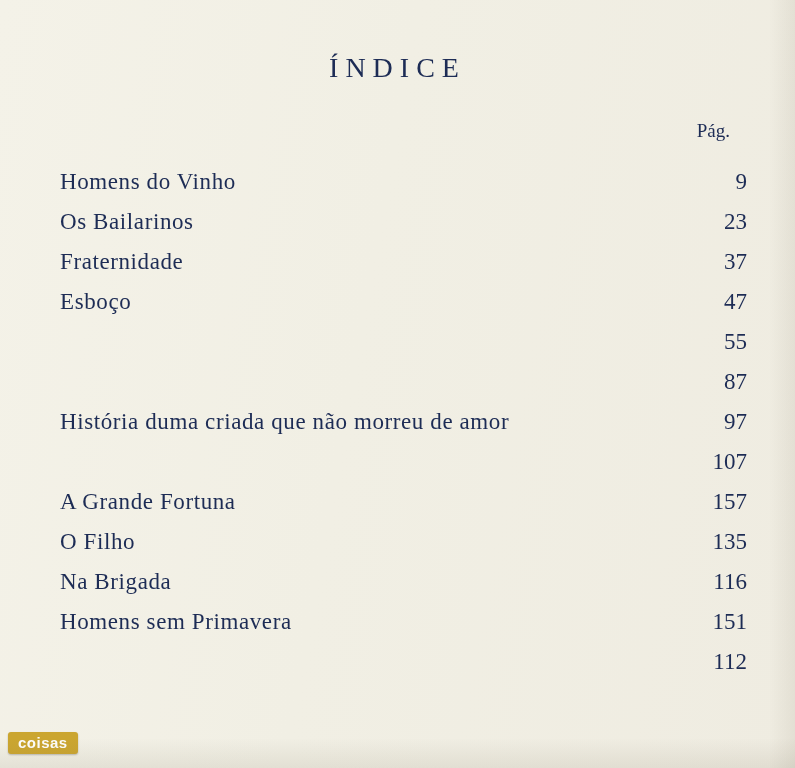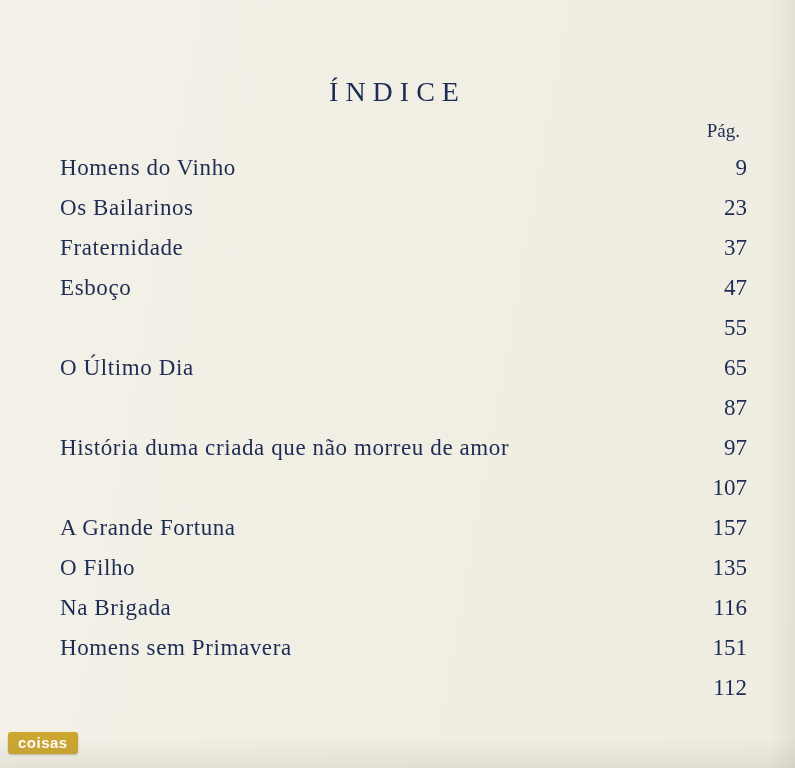--- a/index.html
+++ b/index.html
@@ -18,40 +18,40 @@
   .page {
     position: relative;
     width: 795px;
     height: 768px;
     background: linear-gradient(100deg, #f4f2e8 0%, #f1efe4 45%, #efece1 100%);
   }
   .title {
     text-align: center;
     font-size: 28px;
     letter-spacing: 7px;
-    padding-top: 76px;
+    padding-top: 52px;
     color: #1d2c55;
     font-family: "Liberation Serif", serif;
   }
   .pag-label {
     position: absolute;
     top: 120px;
-    right: 55px;
+    right: 65px;
     font-size: 19px;
     color: #1d2c55;
   }
   .toc {
     position: absolute;
     top: 155px;
     left: 60px;
     right: 48px;
   }
   .toc-row {
     display: flex;
-    align-items: flex-start;
+    align-items: flex-end;
     height: 40px;
     font-size: 23px;
     color: #1d2c55;
     white-space: nowrap;
   }
   .toc-title {
     letter-spacing: 0.6px;
   }
   .leader {
     flex: 1 1 auto;
@@ -142,25 +142,20 @@
       <span class="toc-title">Esboço</span>
       <span class="leader"></span>
       <span class="toc-page">47</span>
     </div>
 
     <div class="toc-row">
       <span class="leader"></span>
       <span class="toc-page">55</span>
     </div>
 
-    <div class="toc-row">
-      <span class="toc-title">O Último Dia</span>
-      <span class="leader"></span>
-      <span class="toc-page">65</span>
-    </div>
 
     <div class="toc-row">
       <span class="leader"></span>
       <span class="toc-page">87</span>
     </div>
 
     <div class="toc-row">
       <span class="toc-title">História duma criada que não morreu de amor</span>
       <span class="leader"></span>
       <span class="toc-page">97</span>

